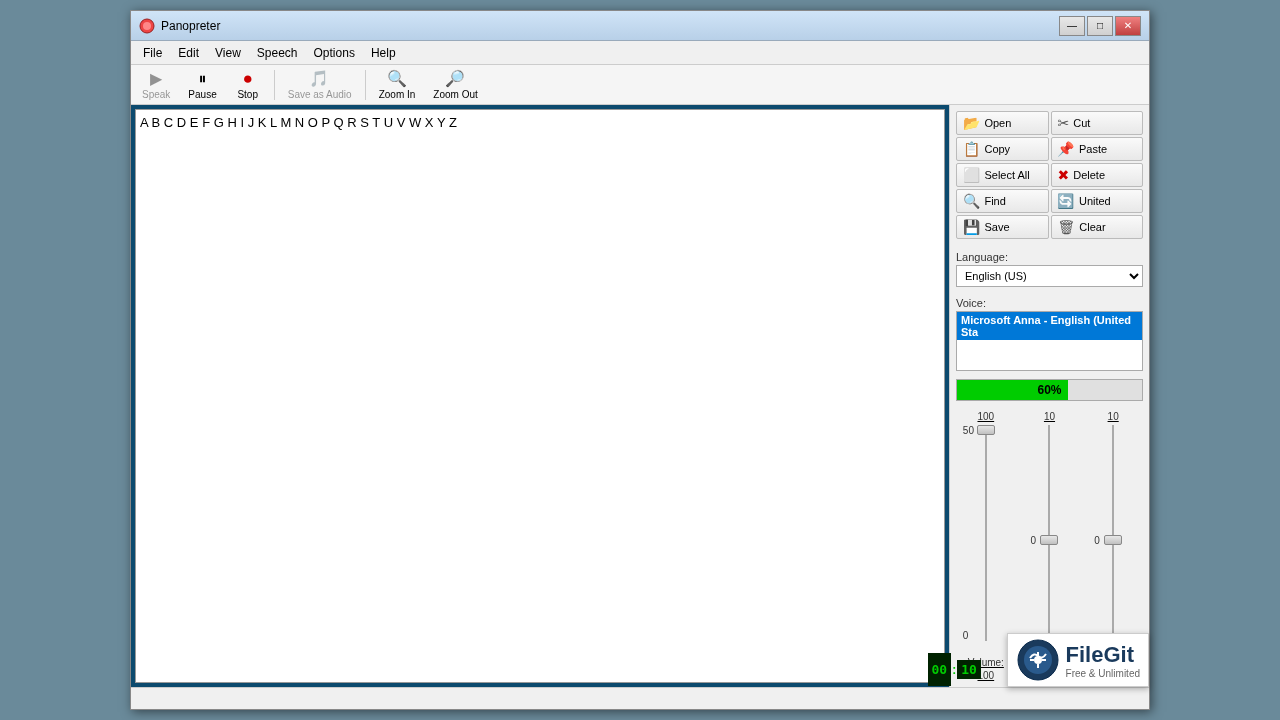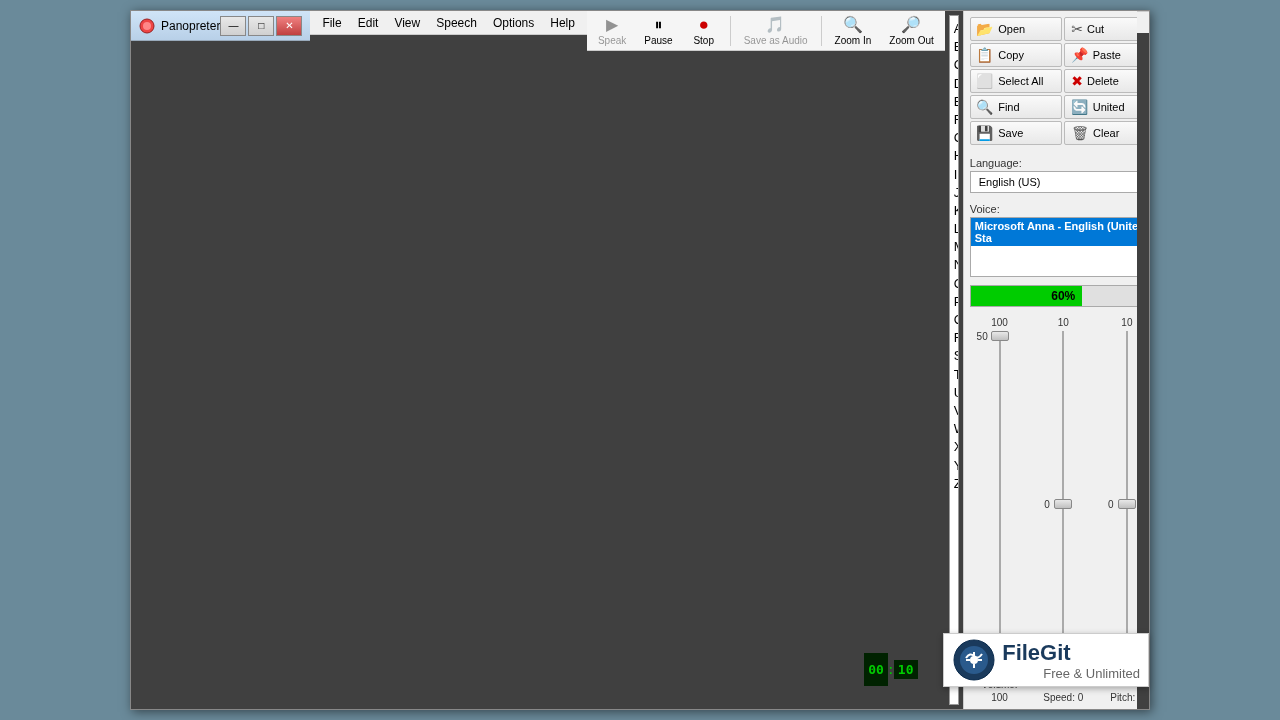--- a/index.html
+++ b/index.html
@@ -11,24 +11,25 @@
       height: 720px;
       overflow: hidden;
       display: flex;
       align-items: center;
       justify-content: center;
     }
 
     .window {
       width: 1020px;
       height: 700px;
-      background: #404040;
+      background: #0c4a6e;
       border: 1px solid #888;
       box-shadow: 2px 2px 10px rgba(0,0,0,0.5);
       display: flex;
+      flex-direction: column;
       position: relative;
     }
 
     
     .title-bar {
       background: linear-gradient(to bottom, #d0e4f7, #b8d0e8);
       height: 30px;
       display: flex;
       align-items: center;
       padding: 0 8px;
@@ -237,20 +238,21 @@
       font-weight: bold;
       color: #000;
     }
 
     
     .sliders-area {
       display: flex;
       gap: 4px;
       justify-content: space-around;
       flex: 1;
+      text-decoration: underline;
     }
     .slider-col {
       display: flex;
       flex-direction: column;
       align-items: center;
       gap: 0;
       width: 44px;
     }
     .slider-top-val {
       font-size: 10px;
@@ -298,24 +300,23 @@
       width: 44px;
       height: 44px;
     }
     .filegit-text {
       font-size: 22px;
       font-weight: bold;
       color: #1a3a5c;
       font-family: Arial, sans-serif;
     }
     .filegit-sub {
-      font-size: 13px;
+      font-size: 10px;
       color: #666;
       text-align: left;
-      margin-left: 41px;
     }
   </style>
 </head>
 <body>
 
 <div class="window">
 
   <div class="title-bar">
     <div class="title-bar-icon">
       <svg width="16" height="16" viewBox="0 0 16 16">

